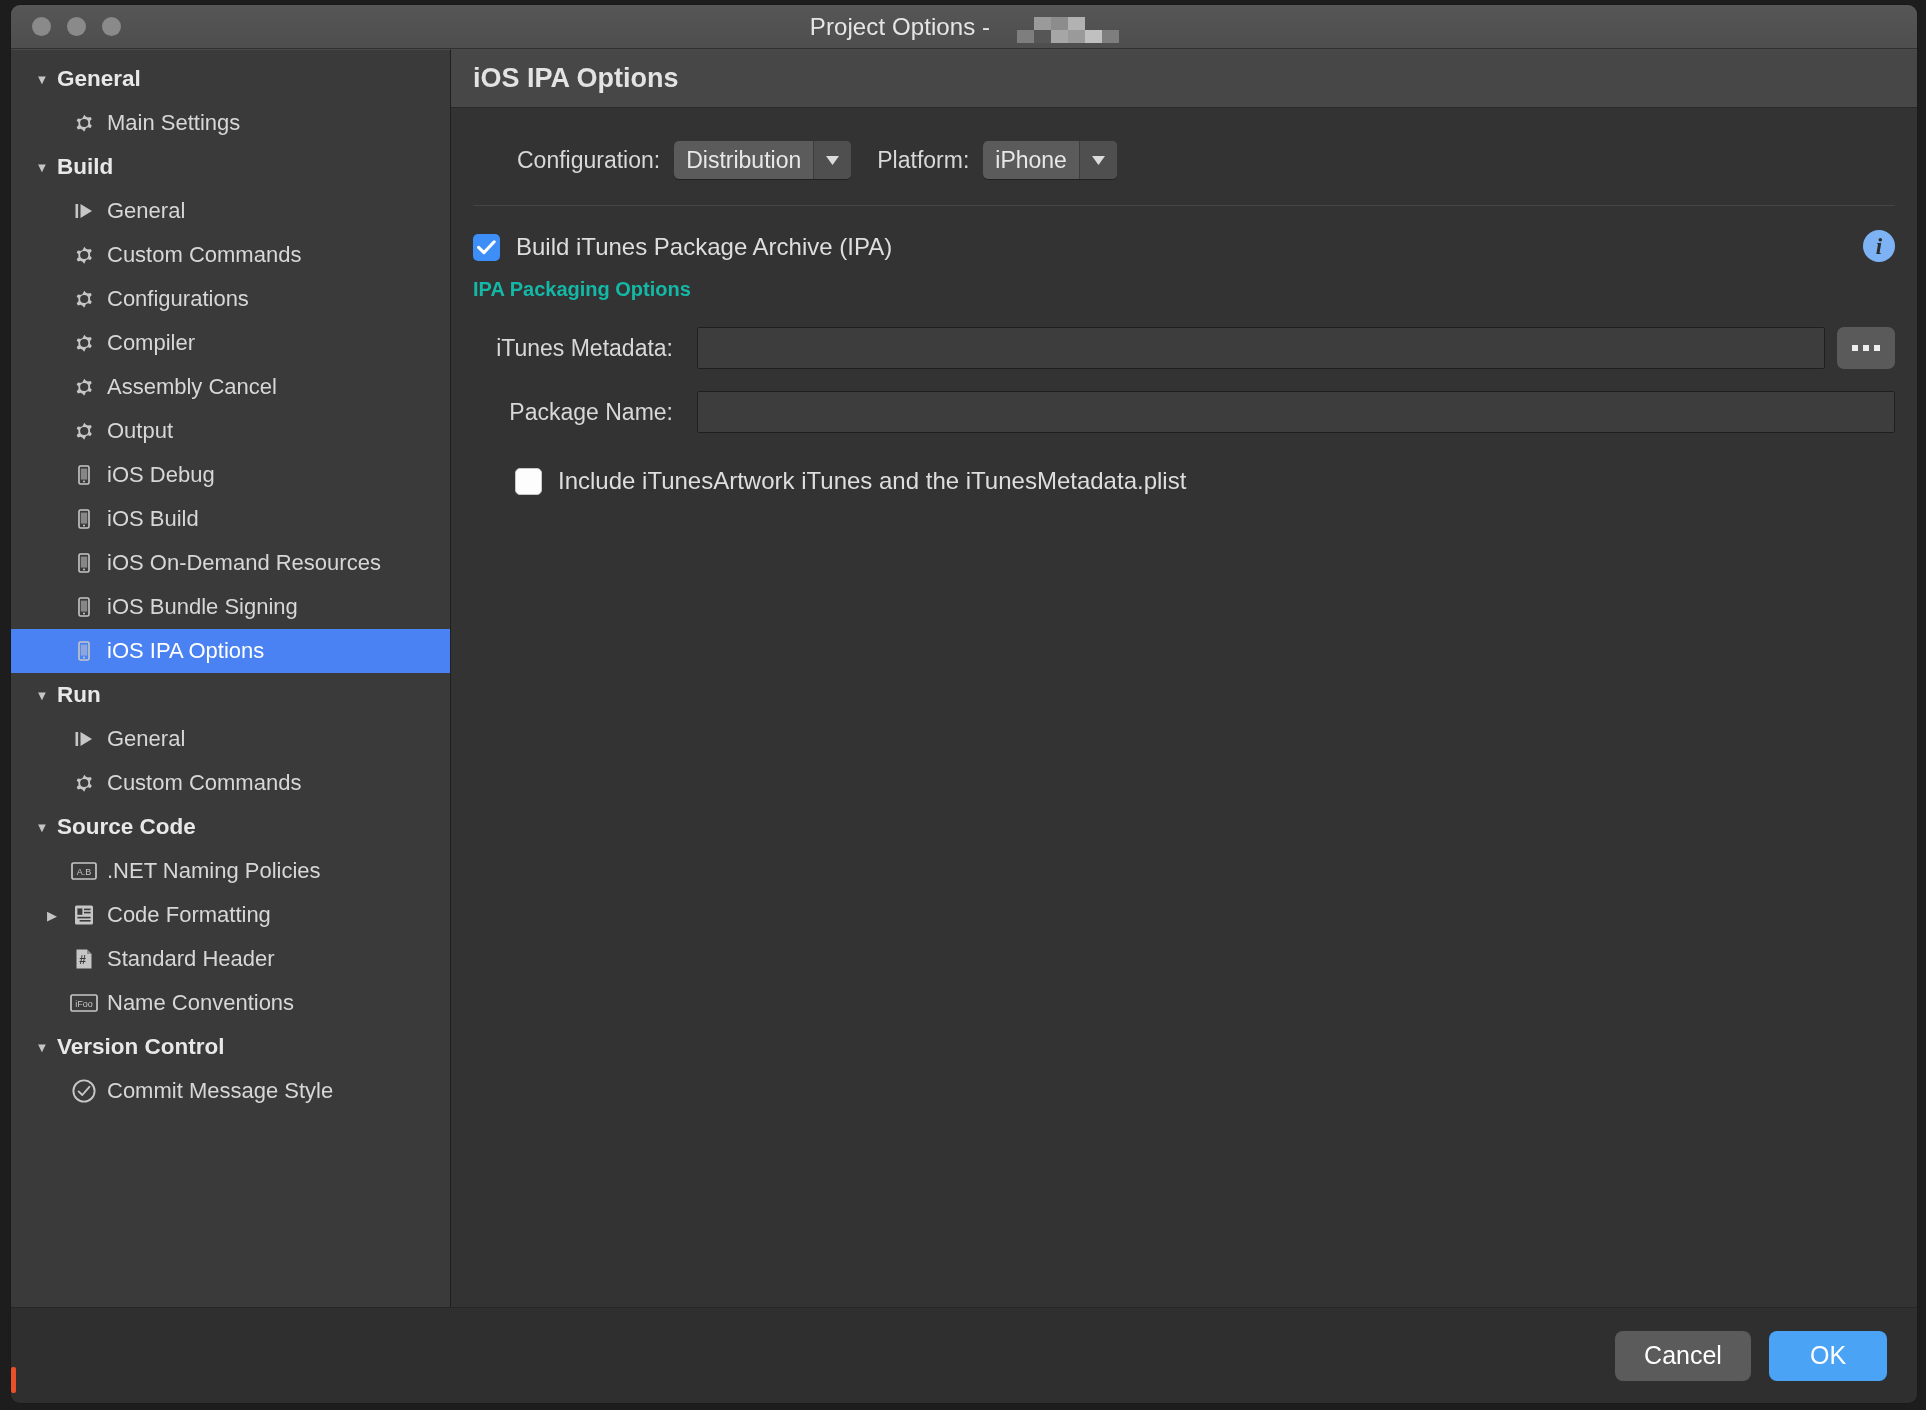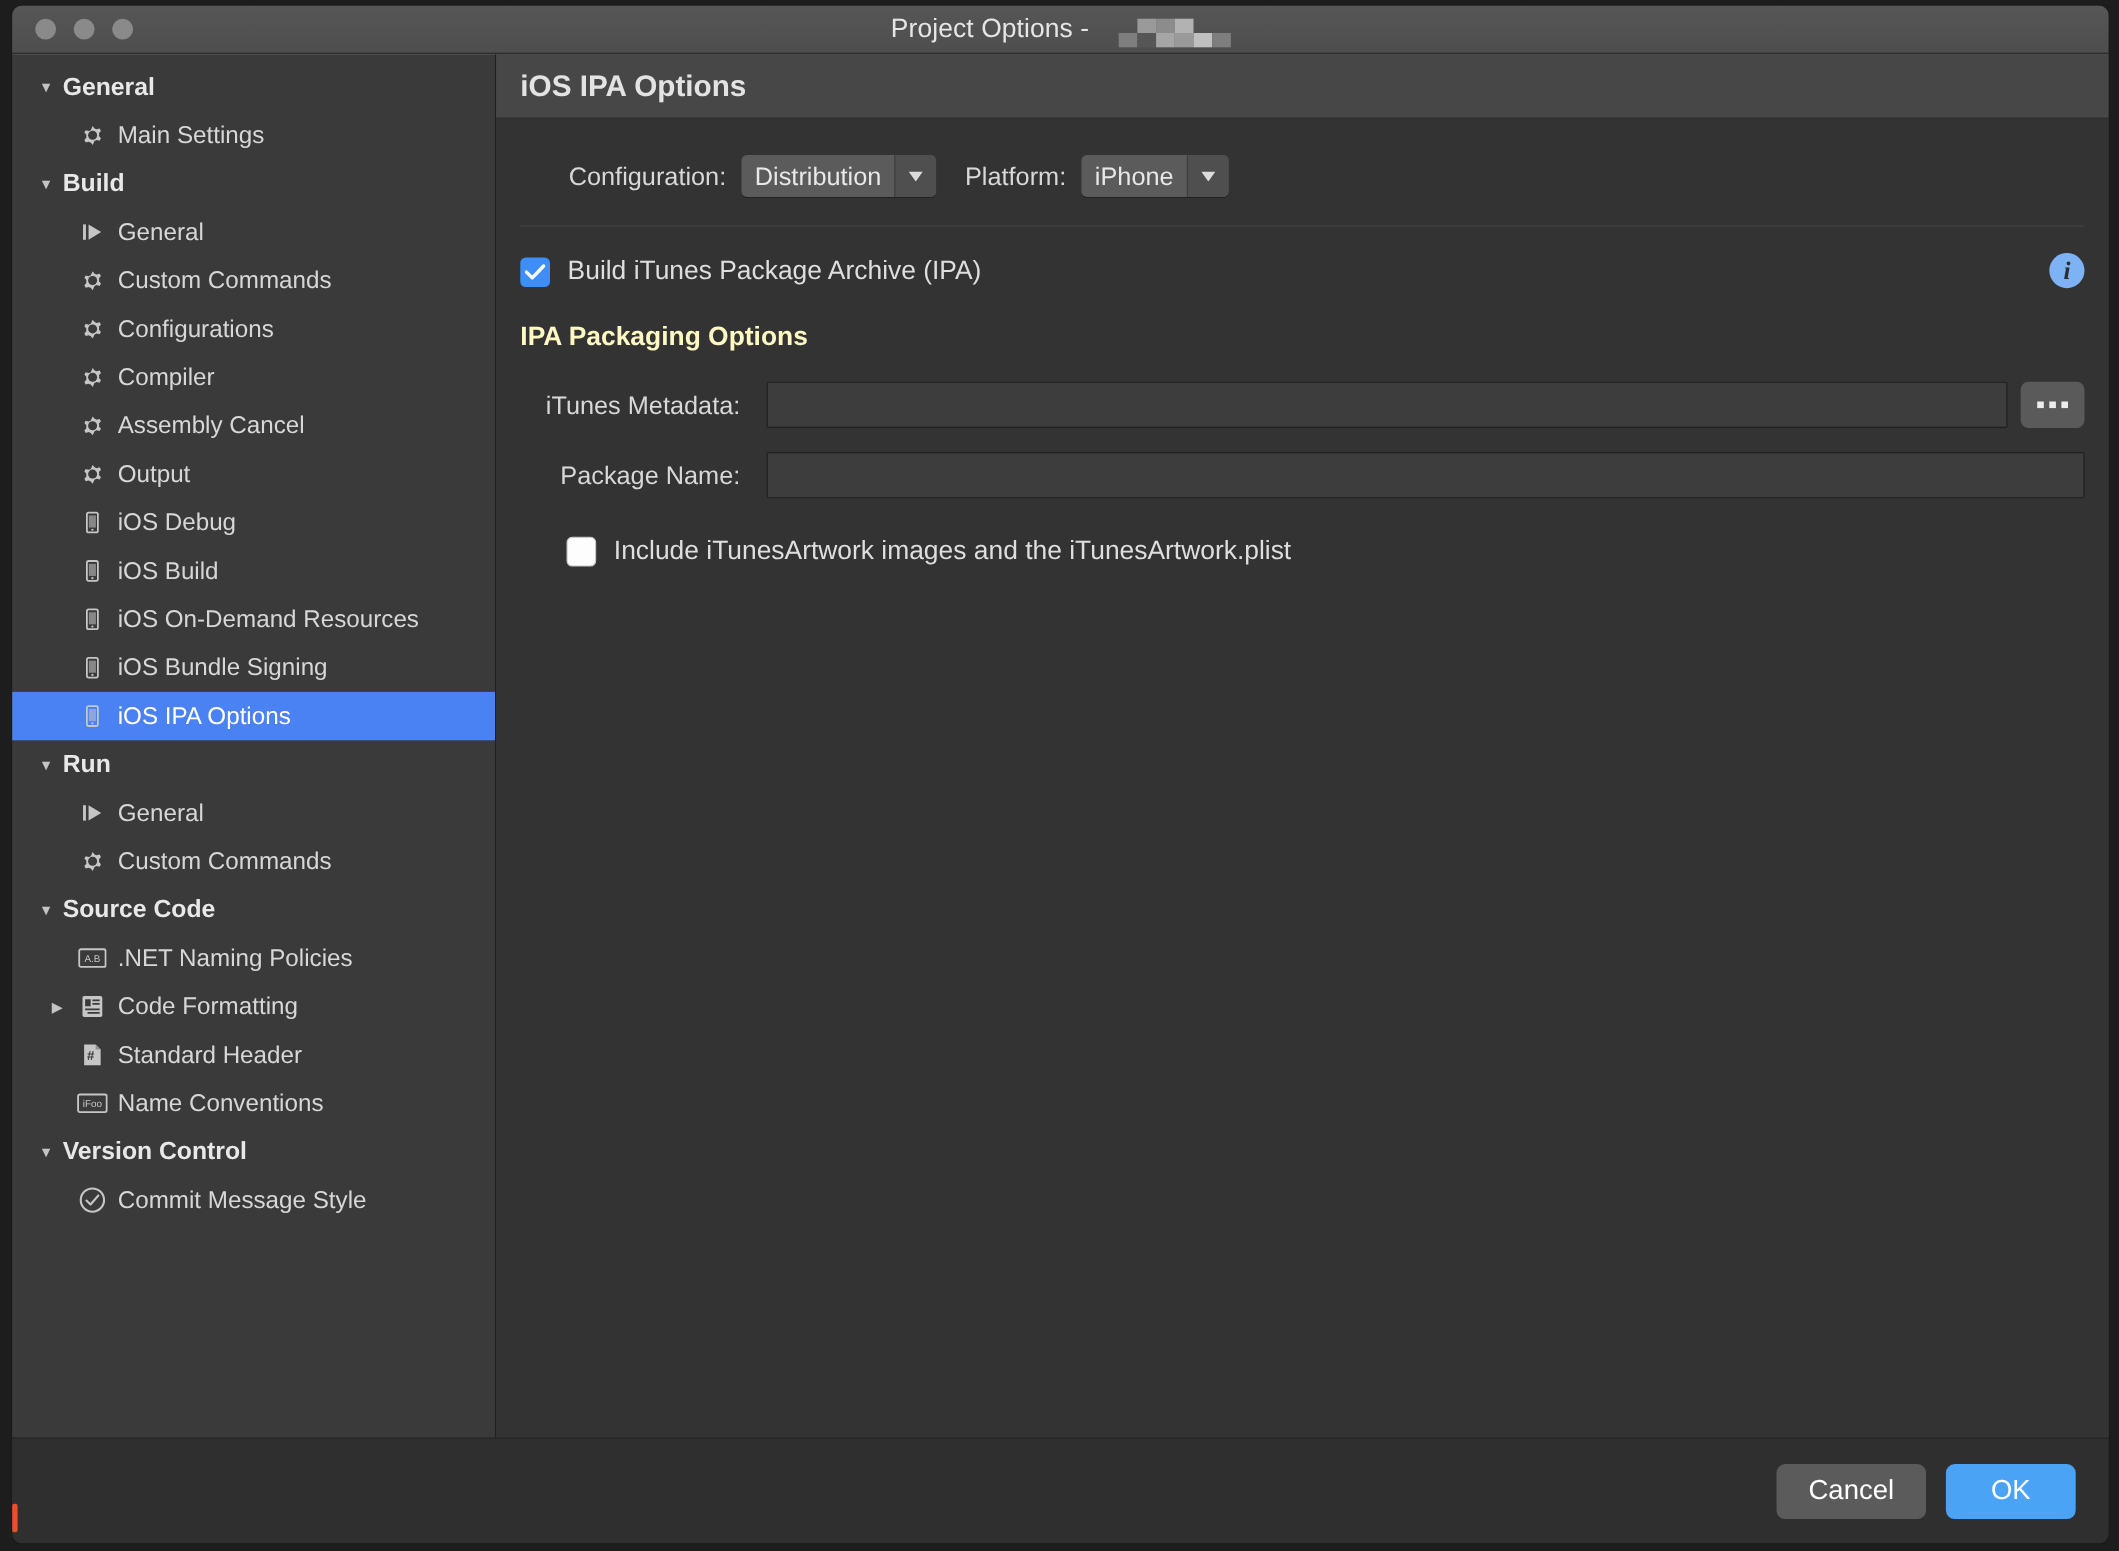--- a/index.html
+++ b/index.html
@@ -242,24 +242,24 @@
     justify-content: center;
     color: #2c2c2c;
     font-family: "Liberation Serif", serif;
     font-style: italic;
     font-weight: bold;
     font-size: 23px;
     line-height: 1;
   }
 
   .section-title {
-    font-size: 24px;
+    font-size: 20px;
     font-weight: bold;
-    color: #fef9c3;
-    margin-top: 32px;
+    color: #14b8a6;
+    margin-top: 17px;
   }
 
   
   .fields { margin-top: 26px; }
   .field-row {
     display: flex;
     align-items: center;
     margin-bottom: 22px;
   }
   .field-label {
@@ -653,21 +653,21 @@
             </span>
           </div>
 
           <div class="field-row">
             <span class="field-label">Package Name:</span>
             <span class="input" title=""></span>
           </div>
 
           <div class="artwork-row">
             <span class="cb off"></span>
-            <span class="txt">Include iTunesArtwork images and the iTunesArtwork.plist</span>
+            <span class="txt">Include iTunesArtwork iTunes and the iTunesMetadata.plist</span>
           </div>
 
         </div>
       </div>
     </div>
   </div>
 
   <div class="footer">
     <div class="btn cancel">Cancel</div>
     <div class="btn ok">OK</div>

